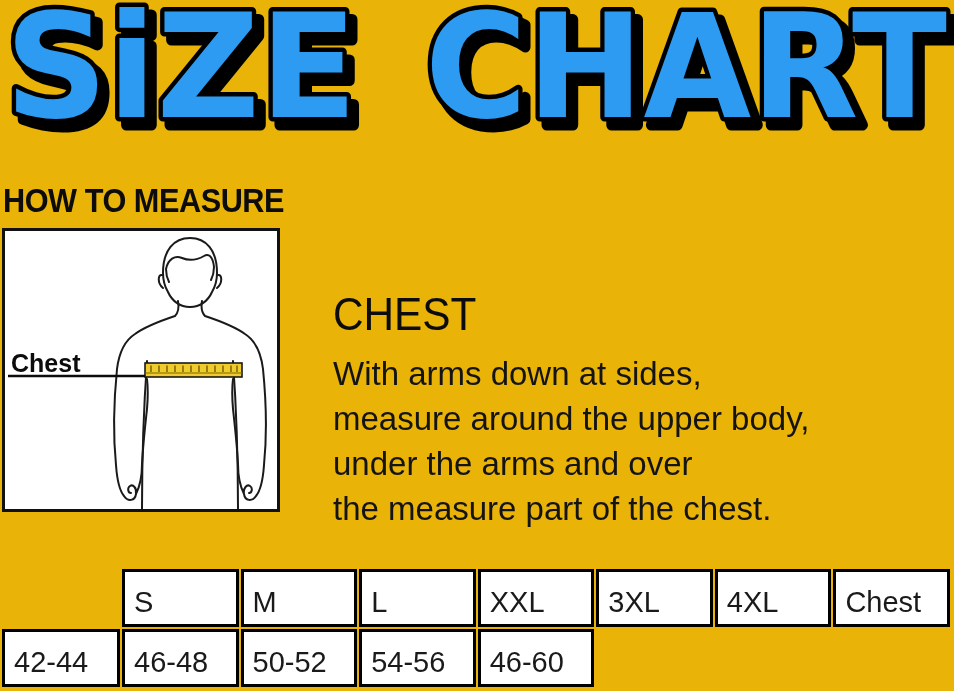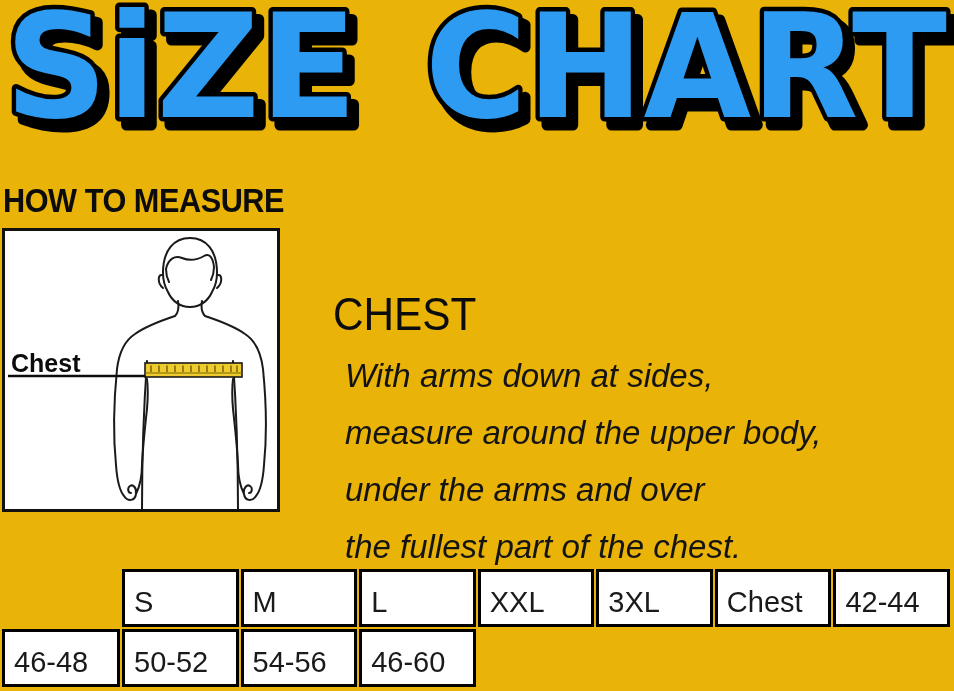--- a/index.html
+++ b/index.html
@@ -53,23 +53,23 @@
   
   .instructions{position:absolute;left:333px;top:286px;}
   .instructions h2{
     margin:0 0 10px 0;
     font-size:47px;font-weight:normal;
     letter-spacing:0;
     transform:scaleX(0.9);transform-origin:left top;
     color:#0c0c0c;white-space:nowrap;
   }
   .instructions p{
-    margin:12px;
+    margin:0;
     font-size:33px;line-height:45px;
-    color:#141414;white-space:nowrap;font-style:italic;
+    color:#141414;white-space:nowrap;
   }
 
   
   .size-table{
     position:absolute;left:2px;top:569px;
     width:948px;
     display:grid;
     grid-template-columns:118px repeat(7,1fr);
     grid-template-rows:58px 58px;
     gap:2px;
@@ -122,31 +122,32 @@
       <path class="pointer" d="M 3 145 H 140"></path>
     </svg>
     <span class="chest-label">Chest</span>
   </div>
 
   <div class="instructions">
     <h2>CHEST</h2>
     <p>With arms down at sides,</p>
     <p>measure around the upper body,</p>
     <p>under the arms and over</p>
-    <p>the fullest part of the chest.</p>
+    <p>the measure part of the chest.</p>
   </div>
 
   <div class="size-table">
 
     <div class="cell empty"></div>
     <div class="cell">S</div>
     <div class="cell">M</div>
     <div class="cell">L</div>
     <div class="cell">XXL</div>
     <div class="cell">3XL</div>
+    <div class="cell">4XL</div>
 
     <div class="cell">Chest</div>
     <div class="cell">42-44</div>
     <div class="cell">46-48</div>
     <div class="cell">50-52</div>
     <div class="cell">54-56</div>
     <div class="cell">46-60</div>
   </div>
 
 </div>

